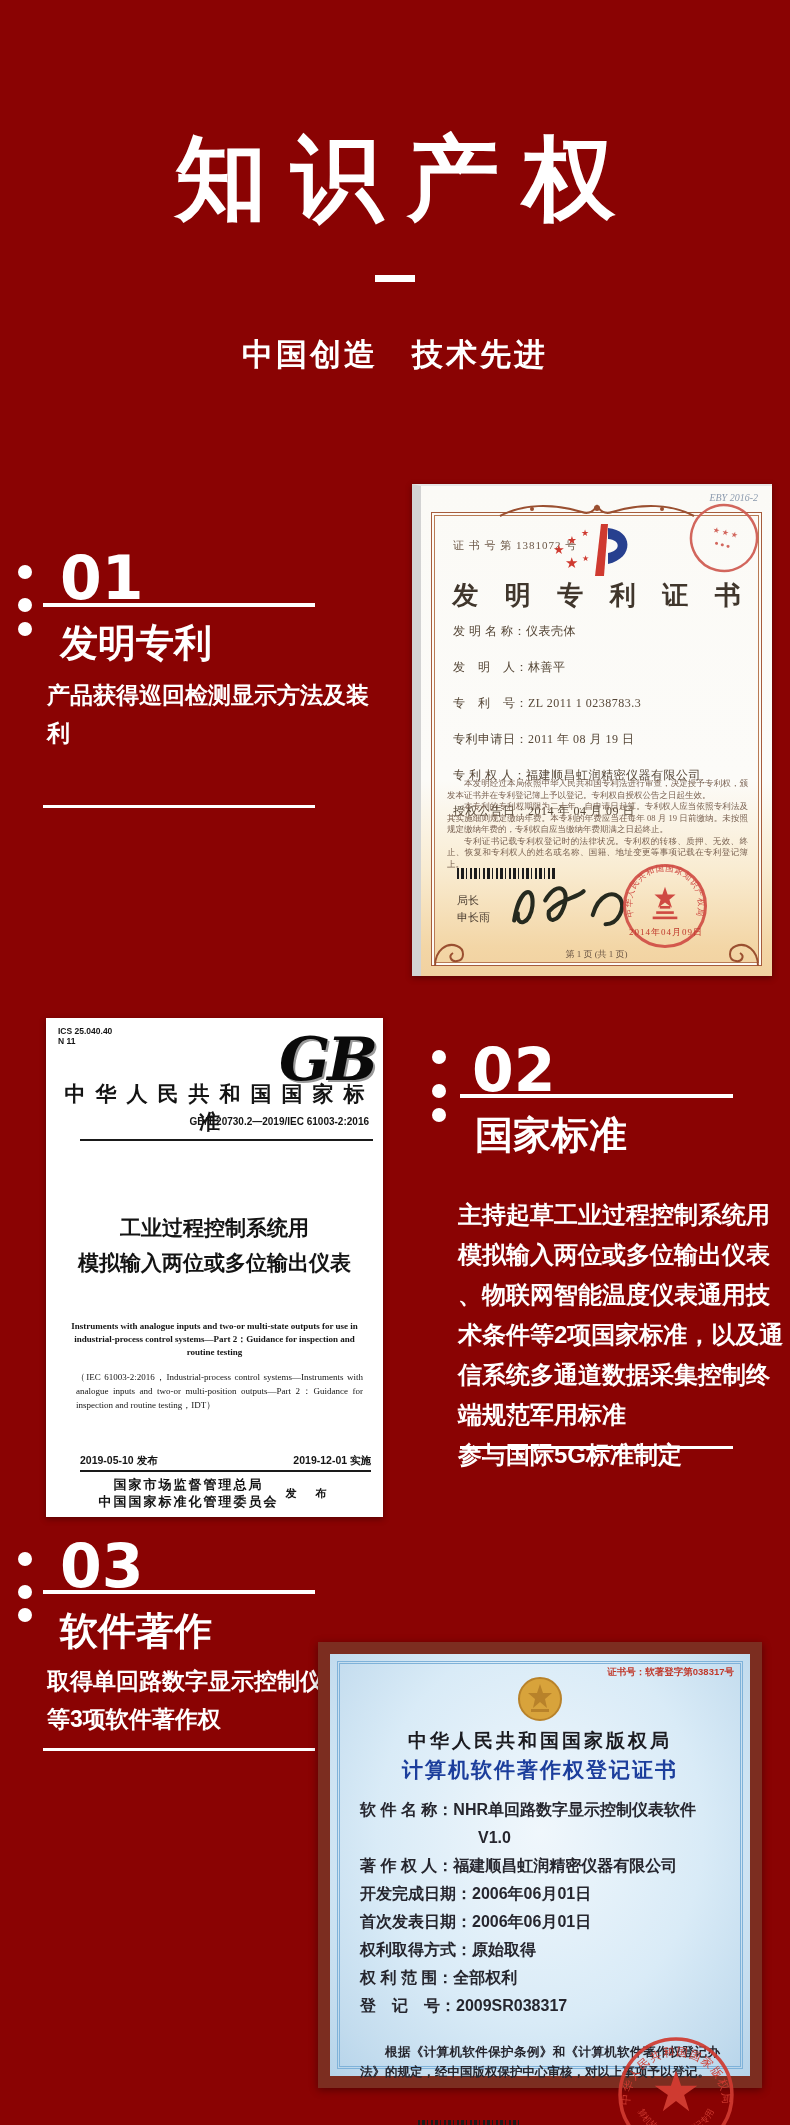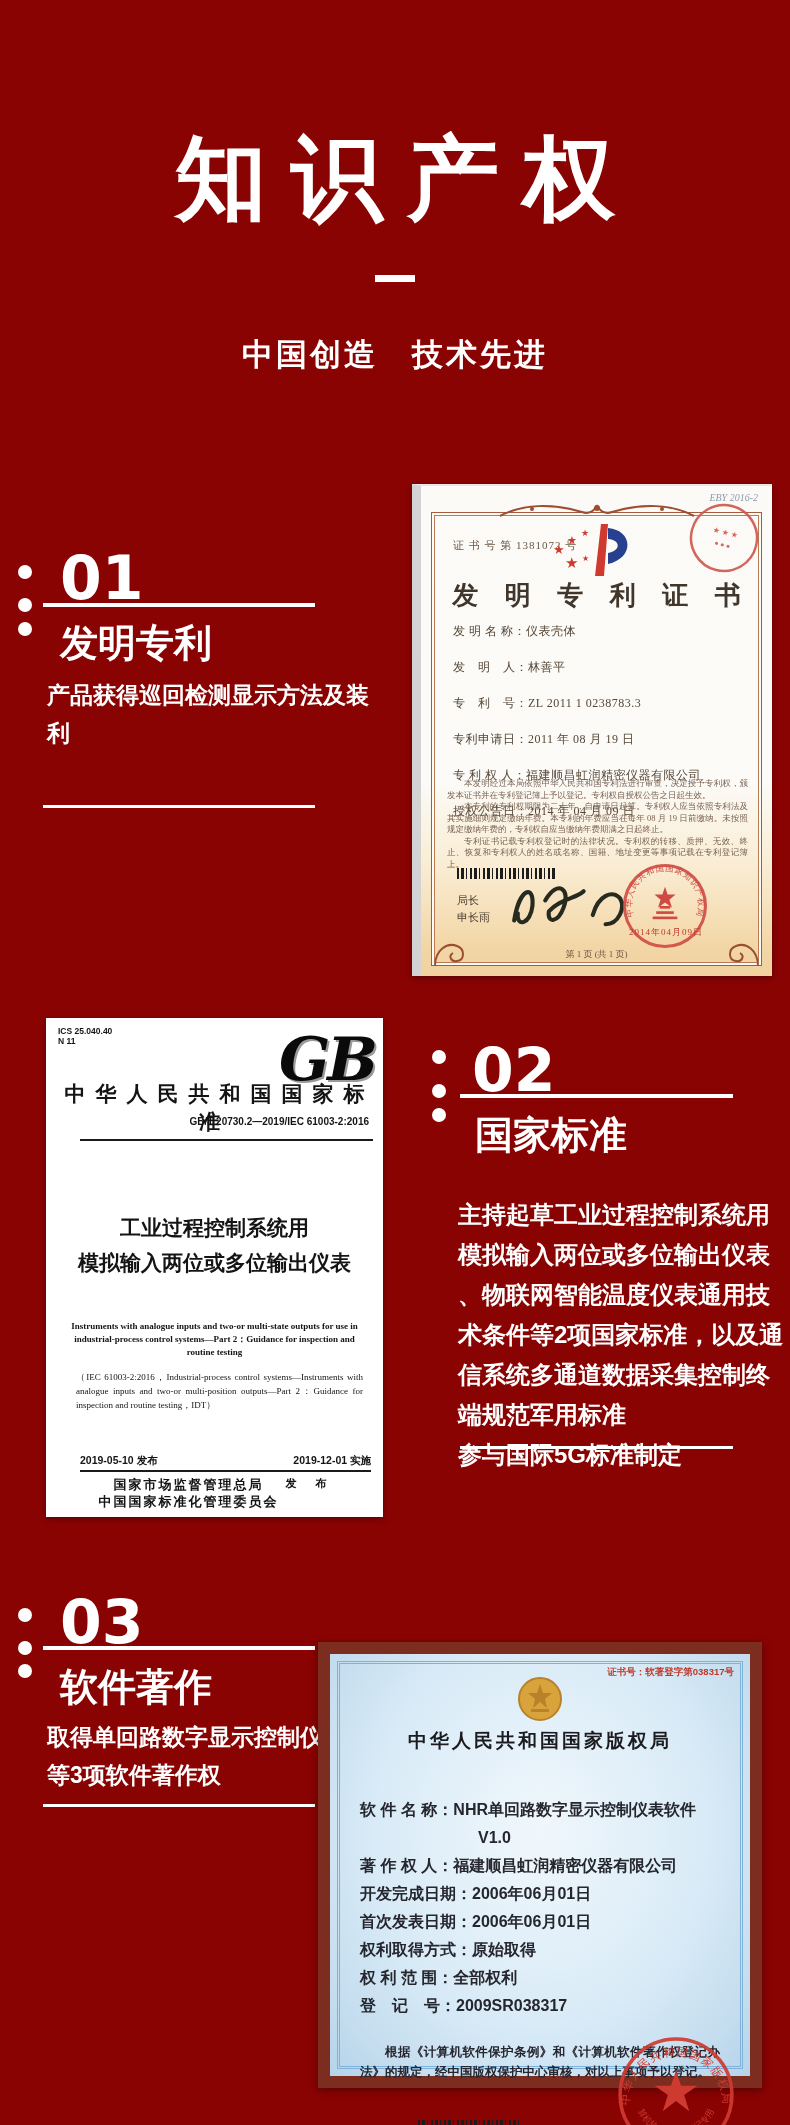--- a/index.html
+++ b/index.html
@@ -33,21 +33,21 @@
 
   #sec2{left:432px;top:1040px;height:420px;}
   #sec2 .d1{top:10px}#sec2 .d2{top:44px}#sec2 .d3{top:68px}
   #sec2 .sec-num{left:40px;}
   #sec2 .sec-rule-top{left:28px;top:54px;width:273px;}
   #sec2 .sec-heading{left:43px;top:76px;}
   #sec2 .sec-desc{left:26px;top:124px;font-size:24px;margin-top:31px;}
   #sec2 .sec-desc .line{line-height:40px;}
   #sec2 .sec-rule-bottom{left:28px;top:406px;width:273px;}
 
-  #sec3{left:18px;top:1592px;height:230px;}
+  #sec3{left:18px;top:1536px;height:230px;}
   #sec3 .d1{top:16px}#sec3 .d2{top:49px}#sec3 .d3{top:72px}
   #sec3 .sec-rule-top{left:25px;top:54px;width:272px;}
   #sec3 .sec-heading{left:42px;top:76px;}
   #sec3 .sec-desc{left:29px;top:126px;}
   #sec3 .sec-rule-bottom{left:25px;top:212px;width:272px;}
 
   
   #patent-cert{left:412px;top:444px;width:351px;height:490px;
     background:linear-gradient(180deg,#fbfaf6 0%,#fcfbf8 60%,#f9ecd2 78%,#f3d6a6 94%,#f1d1a0 100%);
     border-left:9px solid #d3d3d3;border-top:2px solid #e6e6e6;box-shadow:0 2px 6px rgba(0,0,0,.35);
@@ -90,21 +90,21 @@
   .gb-no{right:14px;top:98px;font-size:10px;font-weight:bold;font-family:"Liberation Sans",sans-serif;}
   .gb-rule1{left:34px;right:10px;top:121px;height:2px;background:#1a1a1a;}
   .gb-cn-title{left:0;right:0;top:192px;text-align:center;font-size:21px;font-weight:900;
                line-height:35px;font-family:"Liberation Sans",sans-serif;}
   .gb-en-title{left:24px;right:24px;top:302px;text-align:center;font-size:9px;font-weight:bold;
                line-height:13px;}
   .gb-iec{left:30px;right:20px;top:352px;font-size:9px;line-height:14px;text-align:justify;}
   .gb-date-issue{left:34px;top:436px;font-size:10.5px;font-weight:bold;font-family:"Liberation Sans",sans-serif;}
   .gb-date-impl{right:12px;top:436px;font-size:10.5px;font-weight:bold;font-family:"Liberation Sans",sans-serif;}
   .gb-rule2{left:34px;right:12px;top:452px;height:2px;background:#1a1a1a;}
-  .gb-issuers{left:0;right:0;top:458px;display:flex;justify-content:center;align-items:flex-start;gap:7px;}
+  .gb-issuers{left:0;right:0;top:458px;display:flex;justify-content:center;align-items:center;gap:7px;}
   .gb-issuer-lines{font-size:13px;font-weight:bold;line-height:17px;letter-spacing:2px;text-align:center;}
   .gb-fabu{font-size:11px;font-weight:bold;letter-spacing:4px;}
 
   
   #sw-cert{left:318px;top:1642px;width:444px;height:446px;border:12px solid #7c2d20;
            box-sizing:border-box;background:radial-gradient(ellipse at 50% 42%,#f0f7fc 0%,#d9ebf7 55%,#c3dcee 85%,#b5d3e9 100%);
            box-shadow:0 2px 8px rgba(0,0,0,.4);color:#2b2b33;}
   .sc-innerframe{position:absolute;inset:7px;border:3px double #7fb2d9;pointer-events:none;}
   .sc-certno{top:12px;right:16px;font-size:9.5px;color:#c0392b;font-weight:bold;}
   .sc-emblem{left:50%;top:22px;transform:translateX(-50%);}
@@ -275,20 +275,21 @@
 
   <div class="abs" id="sw-cert">
     <div class="sc-innerframe"></div>
     <div class="abs sc-certno">证书号：软著登字第038317号</div>
     <svg class="abs sc-emblem" width="46" height="46" viewBox="0 0 46 46">
       <circle cx="23" cy="23" r="21" fill="#d8a33b" stroke="#b8822a" stroke-width="2"></circle>
       <polygon points="23,8 26,17 35,17 28,23 30,32 23,26 16,32 18,23 11,17 20,17" fill="#b8822a"></polygon>
       <rect x="14" y="33" width="18" height="3" fill="#b8822a"></rect>
     </svg>
     <div class="abs sc-authority">中华人民共和国国家版权局</div>
+    <div class="abs sc-title">计算机软件著作权登记证书</div>
     <div class="abs sc-fields">
       <div class="row">软 件 名 称：NHR单回路数字显示控制仪表软件</div>
       <div class="row indent">V1.0</div>
       <div class="row">著 作 权 人：福建顺昌虹润精密仪器有限公司</div>
       <div class="row">开发完成日期：2006年06月01日</div>
       <div class="row">首次发表日期：2006年06月01日</div>
       <div class="row">权利取得方式：原始取得</div>
       <div class="row">权 利 范 围：全部权利</div>
       <div class="row">登　记　号：2009SR038317</div>
     </div>

